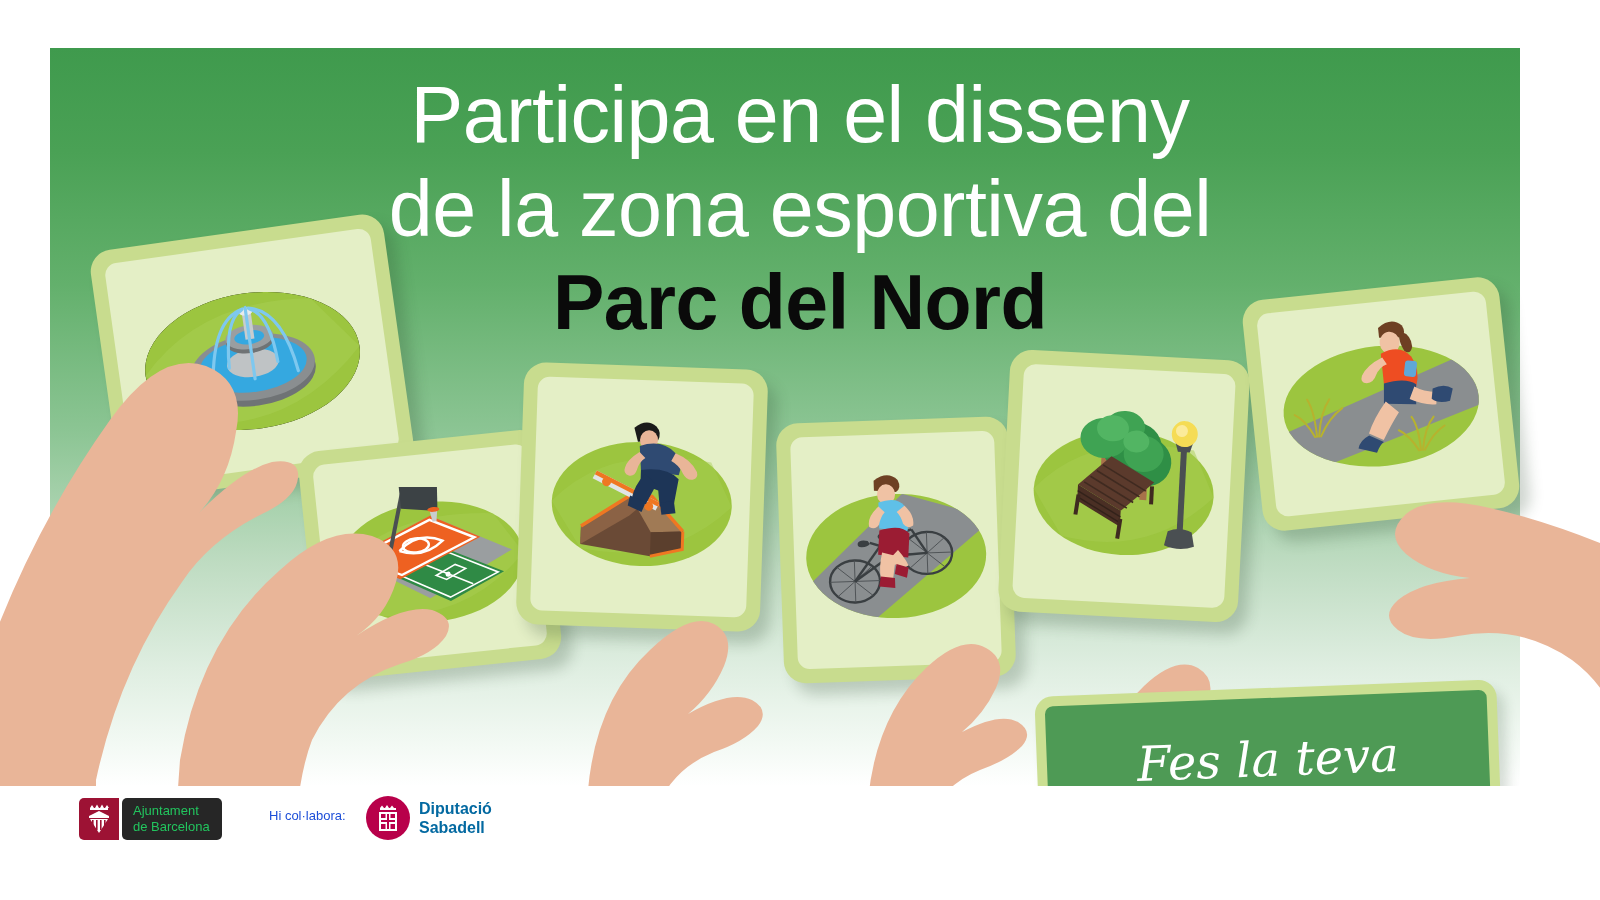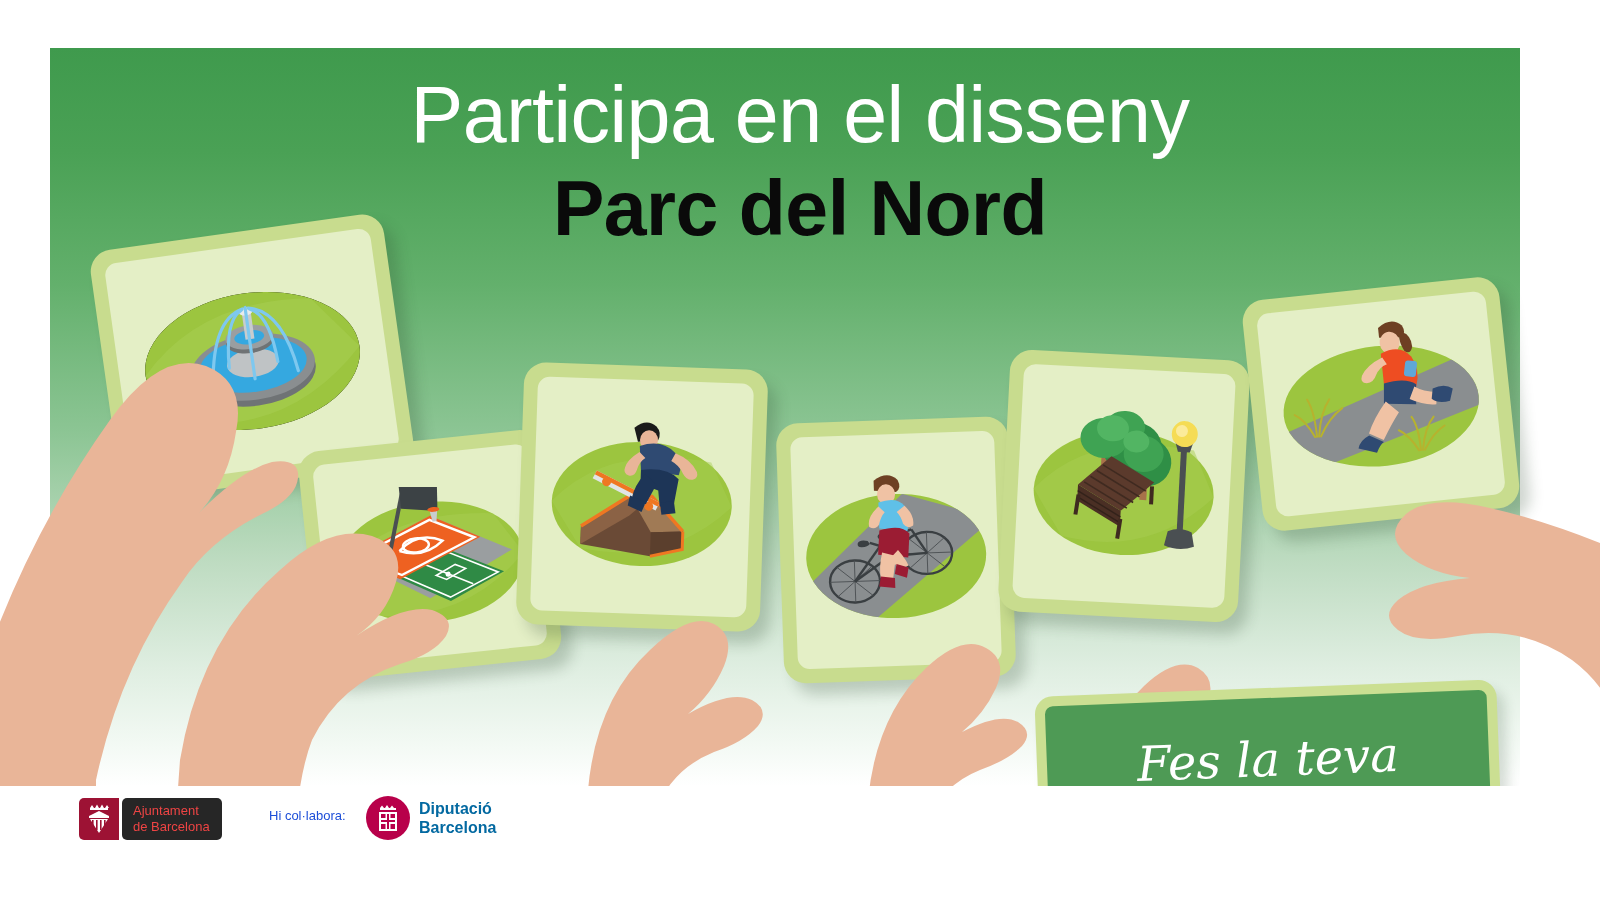--- a/index.html
+++ b/index.html
@@ -125,36 +125,37 @@
   .crest-box {
     width: 40px; height: 42px; background: #9d1234;
     border-radius: 5px 0 0 5px;
     display: flex; align-items: center; justify-content: center;
   }
   .name-box {
     background: #262626; border-radius: 5px;
     margin-left: 3px; padding: 4px 12px 4px 11px;
     display: flex; flex-direction: column; justify-content: center;
   }
-  .name-box span { color: #ef4444; font-size: 13px; line-height: 16px; white-space: nowrap; }
+  .name-box span { color: #22c55e; font-size: 13px; line-height: 16px; white-space: nowrap; }
   .collab-label { position: absolute; left: 269px; top: 22px; color: #1d4ed8; font-size: 13px; white-space: nowrap; }
   .logo-dipu { position: absolute; left: 366px; top: 10px; display: flex; align-items: center; }
   .dipu-circle { width: 44px; height: 44px; border-radius: 50%; background: #b8004a; display: flex; align-items: center; justify-content: center; }
   .dipu-name { margin-left: 9px; }
   .dipu-name span { display: block; color: #0369a1; font-size: 16px; line-height: 19px; font-weight: 700; white-space: nowrap; }
 </style>
 </head>
 <body>
 
 <div id="banner">
 
   <div class="green-panel"></div>
 
   <div class="headline">
     <span class="l1">Participa en el disseny</span>
+    <span class="l2">de la zona esportiva del</span>
     <span class="l3">Parc del Nord</span>
   </div>
 
   <div class="card" id="card-fountain">
     <div class="card-inner">
       <svg viewBox="0 0 268 224">
         <ellipse cx="134" cy="116" rx="108" ry="68" fill="#9dc council"></ellipse>
         <ellipse cx="134" cy="116" rx="108" ry="68" fill="#9cc53f"></ellipse>
         <path d="M26 116 Q90 48 200 62 L242 116 Q170 186 80 172 Z" fill="#a7ce52" opacity="0.55"></path>
         <ellipse cx="134" cy="128" rx="62" ry="33" fill="#6f7375"></ellipse>
@@ -461,19 +462,19 @@
             <rect x="6" y="17" width="14" height="2"></rect>
             <rect x="6" y="11" width="4.5" height="4"></rect>
             <rect x="15.5" y="11" width="4.5" height="4"></rect>
             <rect x="6" y="21" width="4.5" height="5"></rect>
             <rect x="15.5" y="21" width="4.5" height="5"></rect>
           </g>
         </svg>
       </div>
       <div class="dipu-name">
         <span>Diputació</span>
-        <span>Barcelona</span>
+        <span>Sabadell</span>
       </div>
     </div>
 
   </div>
 
 </div>
 
 </body></html>

